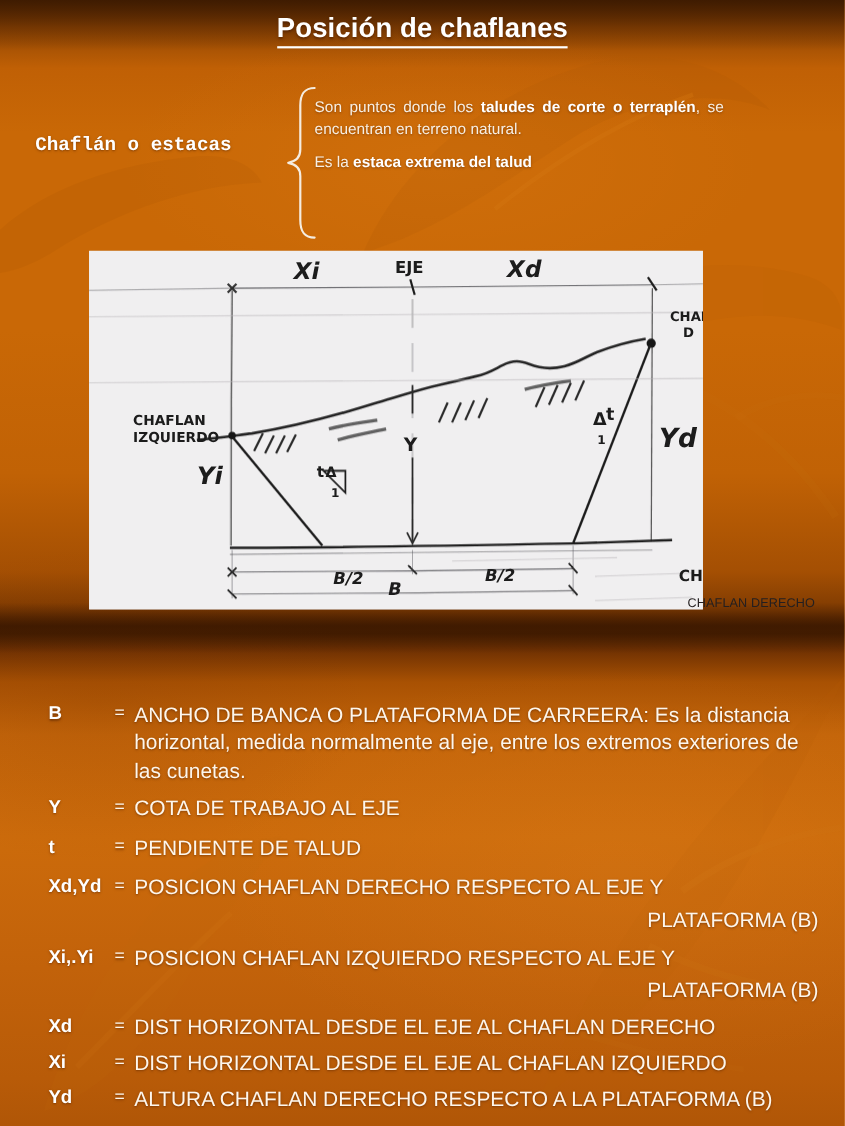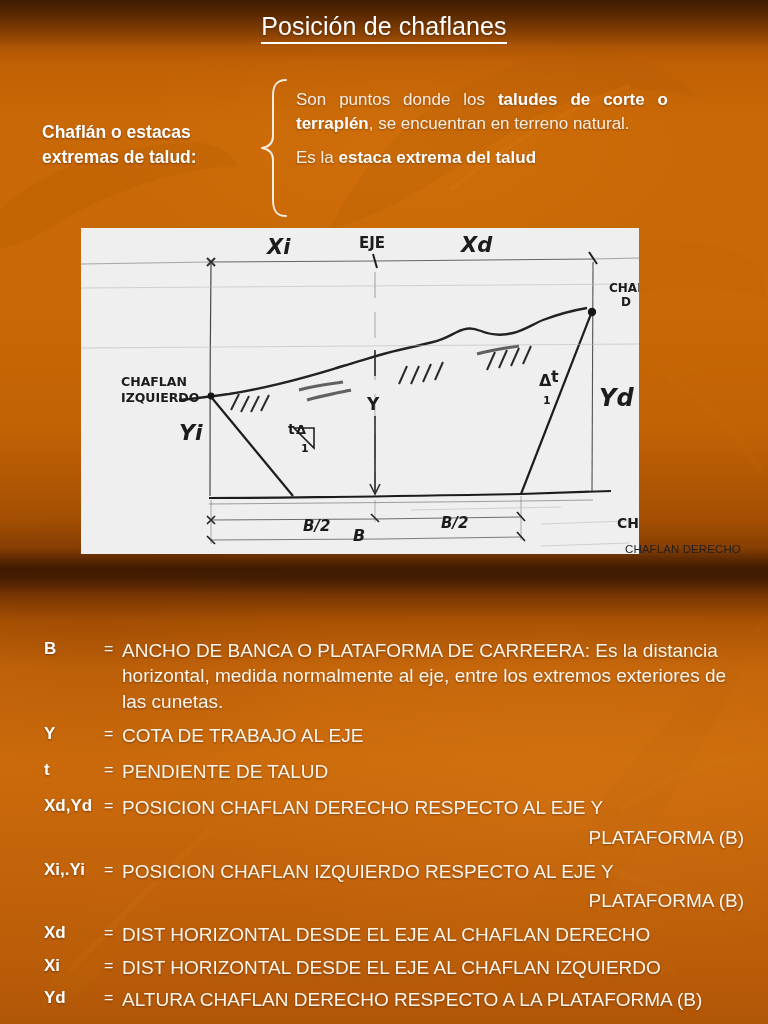--- a/index.html
+++ b/index.html
@@ -65,51 +65,52 @@
     pointer-events:none;
   }
 
   
   #title {
     position: absolute;
     top: 12px; left: 0; right: 0;
     text-align: center;
     color: #ffffff;
     font-size: 25px;
-    font-weight: normal;
+    font-weight: bold;
     letter-spacing: .1px;
     text-shadow: 0 1px 2px rgba(70,26,0,.55);
   }
   #title span {
     border-bottom: 2px solid #ffffff;
     padding-bottom: 2px;
   }
 
   
   #def-label {
     position: absolute;
-    left: 42px; top: 120px;
+    left: 32px; top: 120px;
     width: 230px;
     color: #ffffff;
     font-size: 17.5px;
     font-weight: bold;
     line-height: 1.42;
     text-shadow: 0 1px 2px rgba(70,26,0,.5);
+    font-family: Liberation Mono, monospace;
   }
   #brace {
     position:absolute;
     left: 258px; top: 78px;
     width: 34px; height: 140px;
   }
   #def-body {
     position: absolute;
-    left: 296px; top: 88px;
+    left: 286px; top: 88px;
     width: 372px;
     color: #f7efe4;
-    font-size: 17px;
+    font-size: 14px;
     line-height: 1.42;
     text-align: justify;
     text-shadow: 0 1px 2px rgba(70,26,0,.45);
   }
   #def-body b { color: #ffffff; font-weight: bold; }
   #def-body .p2 { margin-top: 10px; text-align: left; }
 
   
   #diagram {
     position: absolute;
@@ -204,21 +205,20 @@
   <div class="veil"></div>
   <div class="topband"></div>
   <div class="darkband"></div>
 
   <div id="title">
     <span>Posición de chaflanes</span>
   </div>
 
   <div id="def-label">
     <div>Chaflán o estacas</div>
-    <div>extremas de talud:</div>
   </div>
 
   <div id="brace">
     <svg width="34" height="140" viewBox="0 0 34 140">
       <path d="M28 2 C18 2 15 8 15 18 L15 58 C15 66 10 69 4 70 C10 71 15 74 15 82 L15 122 C15 132 18 138 28 138" stroke="#f5ece0" stroke-width="2" fill="none" stroke-linecap="round" stroke-linejoin="round"></path>
     </svg>
   </div>
 
   <div id="def-body">
     <div class="p1">

